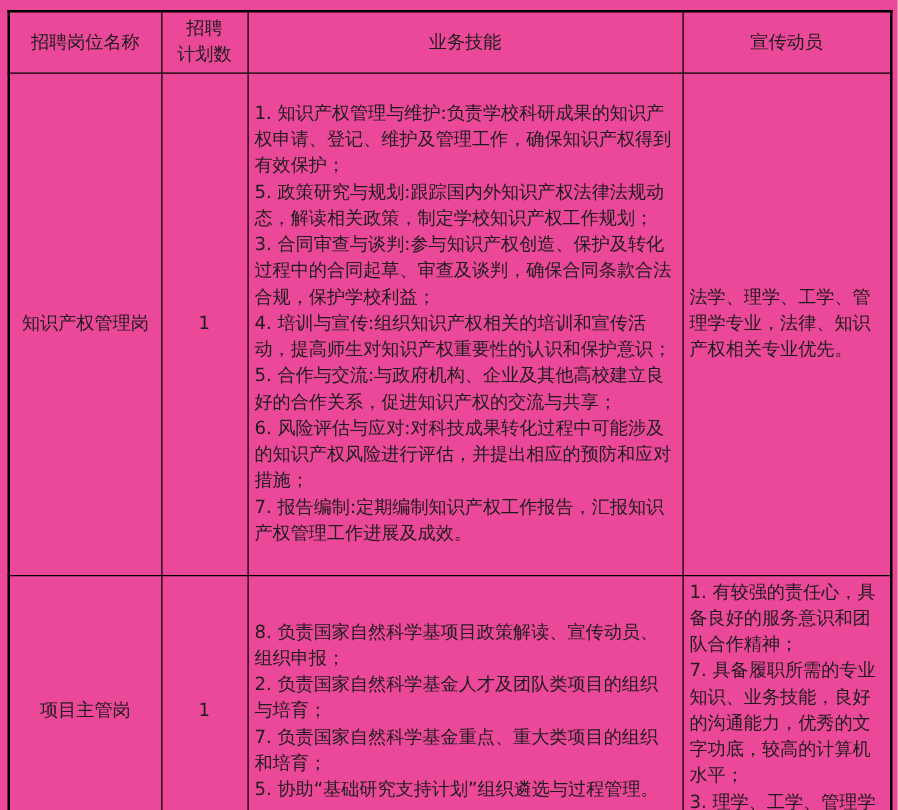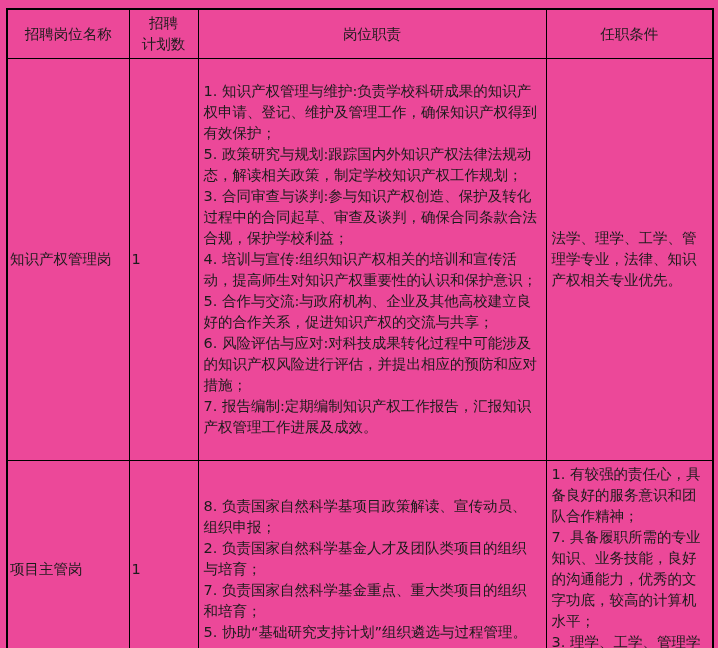--- a/index.html
+++ b/index.html
@@ -43,21 +43,21 @@
   col.c4 { width: 167px; }
   tr.header-row th {
     height: 48px;
     text-align: center;
     white-space: pre-line;
     padding: 0 2px;
   }
   tr.body-row-1 td { height: 395px; }
   tr.body-row-2 td { height: 184px; }
   td.cell-center {
-    text-align: left;
+    text-align: center;
     padding: 0 2px;
   }
   td.cell-text {
     text-align: left;
     padding: 3px 5px;
   }
   td.cell-text .item {
     margin: 0;
     padding: 0;
   }
@@ -71,22 +71,22 @@
       <col class="c1">
       <col class="c2">
       <col class="c3">
       <col class="c4">
     </colgroup>
     <thead>
       <tr class="header-row">
         <th>招聘岗位名称</th>
         <th>招聘
 计划数</th>
-        <th>岗位职责</th>
-        <th>任职条件</th>
+        <th>业务技能</th>
+        <th>宣传动员</th>
       </tr>
     </thead>
     <tbody>
       <tr class="body-row-1">
         <td class="cell-center">知识产权管理岗</td>
         <td class="cell-center">1</td>
         <td class="cell-text">
           <div class="item">1. 知识产权管理与维护:负责学校科研成果的知识产权申请、登记、维护及管理工作，确保知识产权得到有效保护；</div>
           <div class="item">5. 政策研究与规划:跟踪国内外知识产权法律法规动态，解读相关政策，制定学校知识产权工作规划；</div>
           <div class="item">3. 合同审查与谈判:参与知识产权创造、保护及转化过程中的合同起草、审查及谈判，确保合同条款合法合规，保护学校利益；</div>

